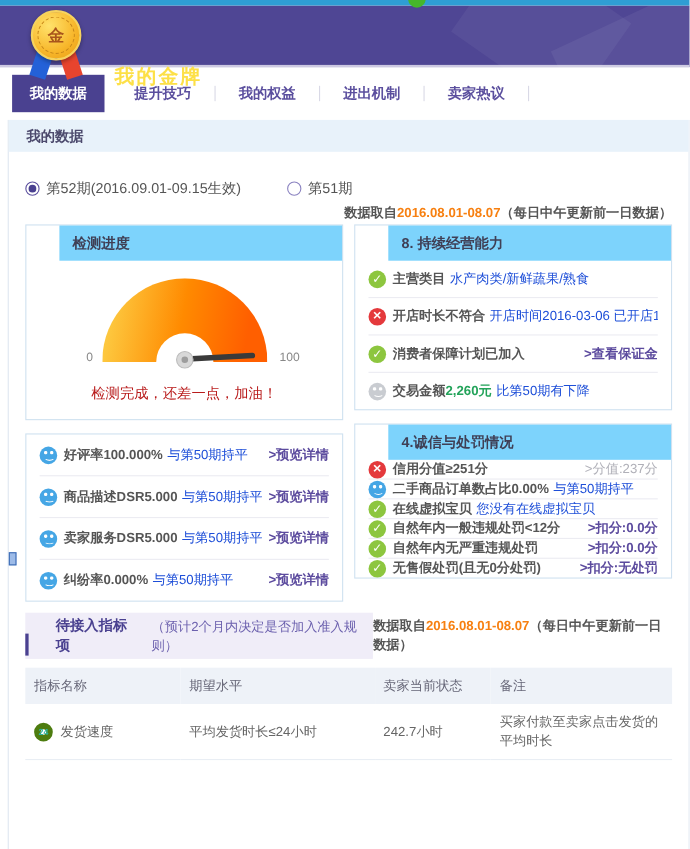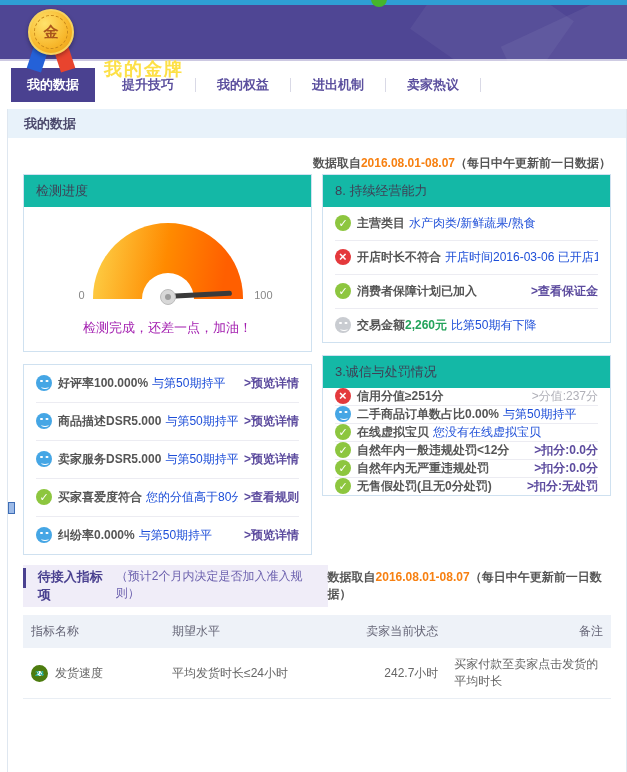--- a/index.html
+++ b/index.html
@@ -51,23 +51,23 @@
   .radio.sel{border-color:#5b4f9e;}
   .radio.sel::after{content:"";width:7px;height:7px;border-radius:50%;background:#4a4190;}
   .radio-item{display:flex;align-items:center;margin-right:42px;cursor:pointer;}
   
   .source{font-size:12px;font-weight:bold;color:#555;text-align:right;margin-top:5px;height:15px;}
   .source .dt{color:#f78011;}
   
   .cols{display:flex;gap:10px;margin-top:4px;}
   .col{flex:1;display:flex;flex-direction:column;gap:12px;min-width:0;}
   .panel{border:1px solid #cfe1f0;background:#fff;}
-  .p-head{background:#14b8a6;padding:7px 12px;font-size:13px;font-weight:normal;color:#3f3f55;}
+  .p-head{background:#7dd3fc;padding:7px 12px;font-size:13px;font-weight:bold;color:#3f3f55;margin-left:30px;}
   .p-body{padding:0 12px;}
-  .p-row{display:flex;align-items:flex-start;border-bottom:1px solid #ececf2;font-size:12px;}
+  .p-row{display:flex;align-items:center;border-bottom:1px solid #ececf2;font-size:12px;}
   .p-row:last-child{border-bottom:none;}
   .p1 .p-row{padding:8px 0;} .p2 .p-row{padding:10px 0;} .p3 .p-row{padding:0 0;}
   .lbl{font-weight:bold;color:#555;white-space:nowrap;}
   .desc{color:#1d4ed8;margin-left:4px;white-space:nowrap;overflow:hidden;}
   .lnk{margin-left:auto;color:#5c4b9e;font-weight:bold;white-space:nowrap;cursor:pointer;
     text-decoration:none;padding-left:6px;}
   .gray-right{margin-left:auto;color:#b0b0b8;white-space:nowrap;padding-left:6px;}
   .green-val{color:#23a35a;font-weight:bold;}
   
   .ic{width:16px;height:16px;border-radius:50%;position:relative;flex:none;margin-right:6px;}
@@ -91,32 +91,32 @@
     background:linear-gradient(100deg,#fdc73e 8%,#ff8a00 45%,#ff5f00 80%);}
   .g-hole{position:absolute;left:49px;top:50px;width:52px;height:52px;border-radius:50%;background:#fff;}
   .g-needle{position:absolute;left:75px;top:71px;width:64px;height:5px;background:#3a3a3a;
     border-radius:3px;transform:rotate(-3deg);transform-origin:left center;}
   .g-hub{position:absolute;left:67px;top:66px;width:16px;height:16px;border-radius:50%;
     background:#d8d8d8;border:1px solid #bcbcbc;}
   .g-hub::after{content:"";position:absolute;left:4px;top:4px;width:6px;height:6px;
     border-radius:50%;background:#9d9d9d;}
   .g-min{position:absolute;left:-14px;bottom:8px;font-size:11px;color:#888;}
   .g-max{position:absolute;right:-30px;bottom:8px;font-size:11px;color:#888;}
-  .g-caption{margin-top:10px;font-size:13px;color:#a21caf;}
+  .g-caption{margin-top:10px;font-size:13px;color:#b91c1c;}
   
   .pend-head{display:flex;align-items:center;margin-top:10px;}
-  .pend-title-wrap{display:flex;align-items:flex-start;background:#f0edf8;padding:3px 12px 3px 0;}
+  .pend-title-wrap{display:flex;align-items:flex-end;background:#f0edf8;padding:3px 12px 3px 0;gap:13px;}
   .pbar{width:3px;height:20px;background:#4a4190;margin-right:12px;}
   .pend-title{font-size:13px;font-weight:bold;color:#4a4190;}
   .pend-sub{font-size:12px;color:#6c61ae;margin-left:4px;}
   .pend-src{margin-left:auto;font-size:12px;font-weight:bold;color:#555;}
   table{width:100%;border-collapse:collapse;margin-top:8px;font-size:12px;color:#666;}
   thead tr{background:#eef2f8;}
   th{font-weight:normal;color:#667;padding:8px 8px;text-align:left;}
-  th.c,td.c{text-align:right;}
+  th.c,td.c{text-align:left;}
   td{padding:8px 8px;border-bottom:1px solid #e9eef4;}
   .name-cell{display:flex;align-items:center;}
   .tic{width:17px;height:17px;margin-right:7px;flex:none;display:inline-flex;align-items:center;
     justify-content:center;font-weight:bold;}
   .ic-clock24{border-radius:50%;border:6px solid #4d7c0f;color:#2db5a5;font-size:8px;}
   
   .side-handle{position:absolute;left:0;top:393px;width:7px;height:12px;background:#9dbbe8;
     border:1px solid #3e6db5;z-index:9;cursor:pointer;}
 </style>
 </head>
@@ -150,20 +150,30 @@
   <div class="nav-tab">卖家热议</div>
   <div class="nav-sep"></div>
 </div>
 
 <div class="container">
   <div class="sec-head">我的数据</div>
 
   <div class="content">
 
 
+    <div class="radio-row">
+      <span class="radio-item">
+        <span class="radio sel"></span>
+        <span>第52期(2016.09.01-09.15生效)</span>
+      </span>
+      <span class="radio-item">
+        <span class="radio"></span>
+        <span>第51期</span>
+      </span>
+    </div>
 
     <div class="source">
       <span>数据取自</span><span class="dt">2016.08.01-08.07</span><span>（每日中午更新前一日数据）</span>
     </div>
 
     <div class="cols">
 
       <div class="col">
         <div class="panel">
           <div class="p-head">检测进度</div>
@@ -196,26 +206,20 @@
               <span class="desc">与第50期持平</span>
               <a class="lnk">&gt;预览详情</a>
             </div>
             <div class="p-row">
               <span class="ic ic-smile"></span>
               <span class="lbl">卖家服务DSR5.000</span>
               <span class="desc">与第50期持平</span>
               <a class="lnk">&gt;预览详情</a>
             </div>
             <div class="p-row">
-              <span class="ic ic-check"></span>
-              <span class="lbl">买家喜爱度符合</span>
-              <span class="desc">您的分值高于80分</span>
-              <a class="lnk">&gt;查看规则</a>
-            </div>
-            <div class="p-row">
               <span class="ic ic-smile"></span>
               <span class="lbl">纠纷率0.000%</span>
               <span class="desc">与第50期持平</span>
               <a class="lnk">&gt;预览详情</a>
             </div>
           </div>
         </div>
       </div>
 
       <div class="col">
@@ -240,21 +244,21 @@
             <div class="p-row">
               <span class="ic ic-neutral"></span>
               <span class="lbl">交易金额</span>
               <span class="green-val">2,260元</span>
               <span class="desc">比第50期有下降</span>
             </div>
           </div>
         </div>
 
         <div class="panel p3">
-          <div class="p-head">3.诚信与处罚情况</div>
+          <div class="p-head">4.诚信与处罚情况</div>
           <div class="p-body">
             <div class="p-row">
               <span class="ic ic-cross"></span>
               <span class="lbl">信用分值≥251分</span>
               <span class="gray-right">&gt;分值:237分</span>
             </div>
             <div class="p-row">
               <span class="ic ic-smile"></span>
               <span class="lbl">二手商品订单数占比0.00%</span>
               <span class="desc">与第50期持平</span>

